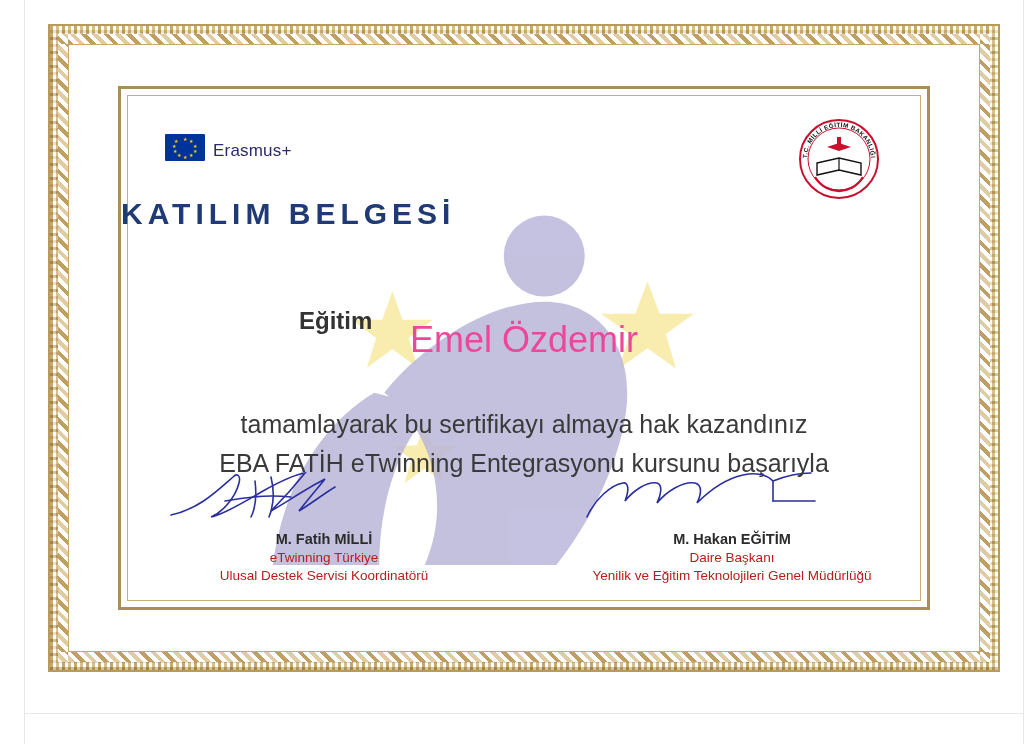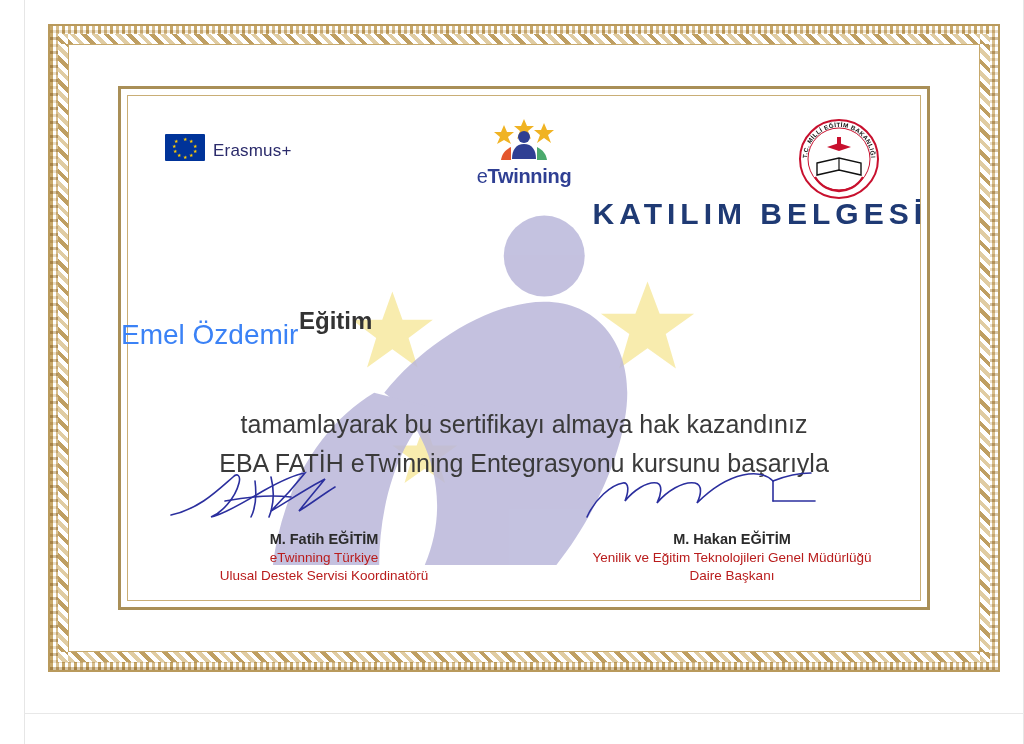--- a/index.html
+++ b/index.html
@@ -217,44 +217,44 @@
     width: 104px;
     height: 84px;
   }
 
   
   .title {
     position: absolute;
     top: 108px;
     left: 0;
     right: 0;
-    text-align: right;
+    text-align: left;
     font-size: 30px;
     font-weight: 700;
     letter-spacing: 5px;
     color: #1f3a74;
   }
 
   
   .salutation {
     position: absolute;
     top: 218px;
     left: 178px;
     font-size: 24px;
     font-weight: 700;
     color: #333333;
   }
   .recipient {
     position: absolute;
     top: 230px;
     left: 0;
     right: 0;
-    text-align: left;
-    font-size: 28px;
-    color: #3b82f6;
+    text-align: center;
+    font-size: 36px;
+    color: #ec4899;
   }
   .body-text {
     position: absolute;
     top: 316px;
     left: 40px;
     right: 40px;
     text-align: center;
     font-size: 25px;
     color: #3a3a3a;
     line-height: 1.55;
@@ -333,40 +333,20 @@
               <span style="left:18px;top:21px;">★</span>
               <span style="left:12px;top:19px;">★</span>
               <span style="left:8px;top:15px;">★</span>
               <span style="left:7px;top:10px;">★</span>
               <span style="left:9px;top:5.5px;">★</span>
             </div>
           </div>
           <div class="erasmus-text">Erasmus+</div>
         </div>
 
-        <div class="etwinning">
-          <div class="etwinning-mark">
-            <svg viewBox="0 0 120 46" width="120" height="46">
-              <g fill="#f0b323">
-                <polygon points="40,6 43,13 50,13 44,18 47,25 40,21 33,25 36,18 30,13 37,13"></polygon>
-                <polygon points="80,4 83,11 90,11 84,16 87,24 80,19 73,24 76,16 70,11 77,11"></polygon>
-                <polygon points="60,0 63,7 70,7 64,12 67,20 60,15 53,20 56,12 50,7 57,7"></polygon>
-              </g>
-              <g>
-                <circle cx="60" cy="18" r="6" fill="#2f3f93"></circle>
-                <path d="M60 25 C68 25 72 31 72 40 L48 40 C48 31 52 25 60 25 Z" fill="#2f3f93"></path>
-                <path d="M47 28 C41 31 38 35 37 41 L47 41 Z" fill="#e4572e"></path>
-                <path d="M73 28 C79 31 82 35 83 41 L73 41 Z" fill="#4aa96c"></path>
-              </g>
-            </svg>
-          </div>
-          <div class="etwinning-text">
-            <span>e</span><b>Twinning</b>
-          </div>
-        </div>
 
         <div class="meb">
           <svg viewBox="0 0 104 84" width="104" height="84">
             <circle cx="52" cy="42" r="39" fill="#ffffff" stroke="#c8102e" stroke-width="2"></circle>
             <circle cx="52" cy="42" r="31" fill="#ffffff" stroke="#c8102e" stroke-width="1"></circle>
             <path id="mebArc" d="M20 42 A32 32 0 0 1 84 42" fill="none"></path>
             <text font-size="6.2" font-weight="bold" fill="#111111" letter-spacing="0.4">
               <textPath href="#mebArc" startOffset="50%" text-anchor="middle">T.C. MİLLİ EĞİTİM BAKANLIĞI</textPath>
             </text>
             <path d="M40 30 L52 26 L52 34 Z" fill="#c8102e"></path>
@@ -396,38 +376,38 @@
           <div class="sig-ink">
             <svg viewBox="0 0 330 74" width="330" height="74">
               <g fill="none" stroke="#2b2f9e" stroke-width="1.6" stroke-linecap="round">
                 <path d="M12 58 C40 52 58 34 74 20 C78 16 82 18 80 26 C76 42 62 56 52 60 C62 58 84 46 104 34 C120 25 134 18 146 16 C138 26 122 44 112 54 C126 46 150 30 166 22 C158 32 146 46 140 54 C150 48 166 36 176 30"></path>
                 <path d="M66 44 C86 40 112 38 132 40"></path>
                 <path d="M96 24 C98 40 96 52 92 60"></path>
                 <path d="M112 20 C116 36 114 50 110 60"></path>
               </g>
             </svg>
           </div>
-          <div class="sig-name">M. Fatih EĞİTİM</div>
+          <div class="sig-name">M. Fatih MİLLİ</div>
           <div class="sig-line">eTwinning Türkiye</div>
           <div class="sig-line">Ulusal Destek Servisi Koordinatörü</div>
         </div>
 
         <div class="sig-block sig-right">
           <div class="sig-ink">
             <svg viewBox="0 0 330 74" width="330" height="74">
               <g fill="none" stroke="#2b2f9e" stroke-width="1.6" stroke-linecap="round">
                 <path d="M20 60 C28 42 44 28 56 26 C62 25 62 34 58 44 C66 34 80 24 90 26 C96 28 94 38 90 46 C100 34 116 24 128 26 C136 28 134 38 130 46 C142 34 158 22 176 18 C190 15 200 18 206 24"></path>
                 <path d="M206 24 L206 44"></path>
                 <path d="M206 44 L248 44"></path>
                 <path d="M206 24 C216 20 230 16 244 16"></path>
               </g>
             </svg>
           </div>
           <div class="sig-name">M. Hakan EĞİTİM</div>
+          <div class="sig-line">Daire Başkanı</div>
           <div class="sig-line">Yenilik ve Eğitim Teknolojileri Genel Müdürlüğü</div>
-          <div class="sig-line">Daire Başkanı</div>
         </div>
 
       </div>
 
     </div>
   </div>
 </div>
 
 </body></html>

